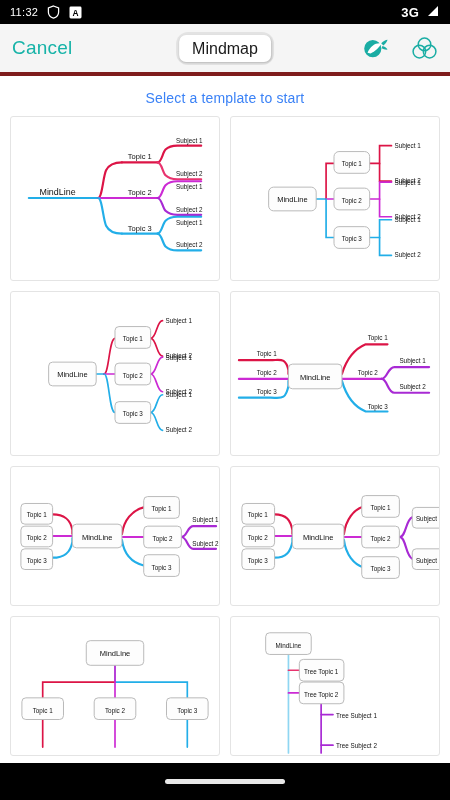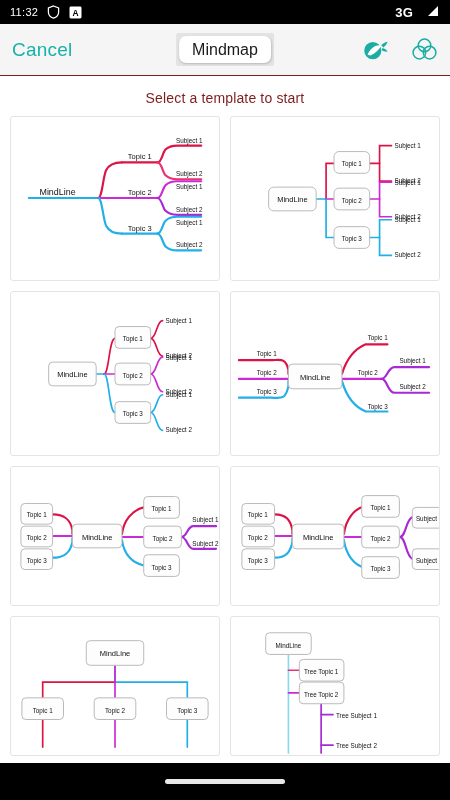--- a/index.html
+++ b/index.html
@@ -12,56 +12,56 @@
   .screen{position:relative;width:450px;height:800px;overflow:hidden;background:#fff;}
 
   
   .statusbar{
     position:absolute;top:0;left:0;width:450px;height:24px;
     background:#000;color:#fff;display:flex;align-items:center;
     padding:0 10px;box-sizing:border-box;
   }
   .sb-time{font-size:11px;font-weight:400;letter-spacing:.3px;}
   .sb-left{display:flex;align-items:center;gap:9px;}
-  .sb-right{margin-left:auto;display:flex;align-items:flex-start;gap:12px;}
+  .sb-right{margin-left:auto;display:flex;align-items:flex-start;gap:6px;}
   .sb-net{font-size:13px;font-weight:700;letter-spacing:.2px;}
   .icon-shield svg,.icon-appbadge svg,.icon-signal svg{display:block;}
 
   
   .toolbar{
     position:absolute;top:24px;left:0;width:450px;height:52px;
     background:#f5f5f5;display:flex;align-items:center;
     padding:0 12px;box-sizing:border-box;
-    border-bottom:1px solid #7f1d1d;
+    border-bottom:4px solid #7f1d1d;
   }
   .cancel-btn{
     color:#17b3a8;font-size:19px;letter-spacing:.2px;
     background:none;border:none;padding:0;cursor:pointer;
     font-family:inherit;
   }
   .segmented{
     position:absolute;left:50%;transform:translateX(-50%);
-    display:flex;background:#e3e3e3;border-radius:2px;
+    display:flex;background:#e3e3e3;border-radius:12px;
     padding:3px;box-sizing:border-box;
   }
   .seg{
     font-size:16px;color:#1a1a1a;padding:4px 13px;border-radius:7px;
     cursor:pointer;white-space:nowrap;line-height:19px;
   }
   .seg.active{background:#fff;box-shadow:0 1px 2px rgba(0,0,0,.18);}
   .tool-icons{margin-left:auto;display:flex;align-items:center;gap:22px;}
   .tool-icons svg{display:block;cursor:pointer;}
 
   
   .content{
     position:absolute;top:76px;left:0;width:450px;height:724px;
     overflow:hidden;background:#fff;
   }
   .hint{
-    text-align:center;font-size:14px;color:#7f1d1d;
+    text-align:center;font-size:14px;color:#3b82f6;
     padding:14px 0 10px;letter-spacing:.15px;
   }
   .grid{
     display:flex;flex-wrap:wrap;gap:10px;padding:0 10px;box-sizing:border-box;
   }
   .card{
     width:210px;box-sizing:border-box;
     border:1px solid #e4e4e4;border-radius:3px;background:#fff;
     overflow:hidden;cursor:pointer;
   }

